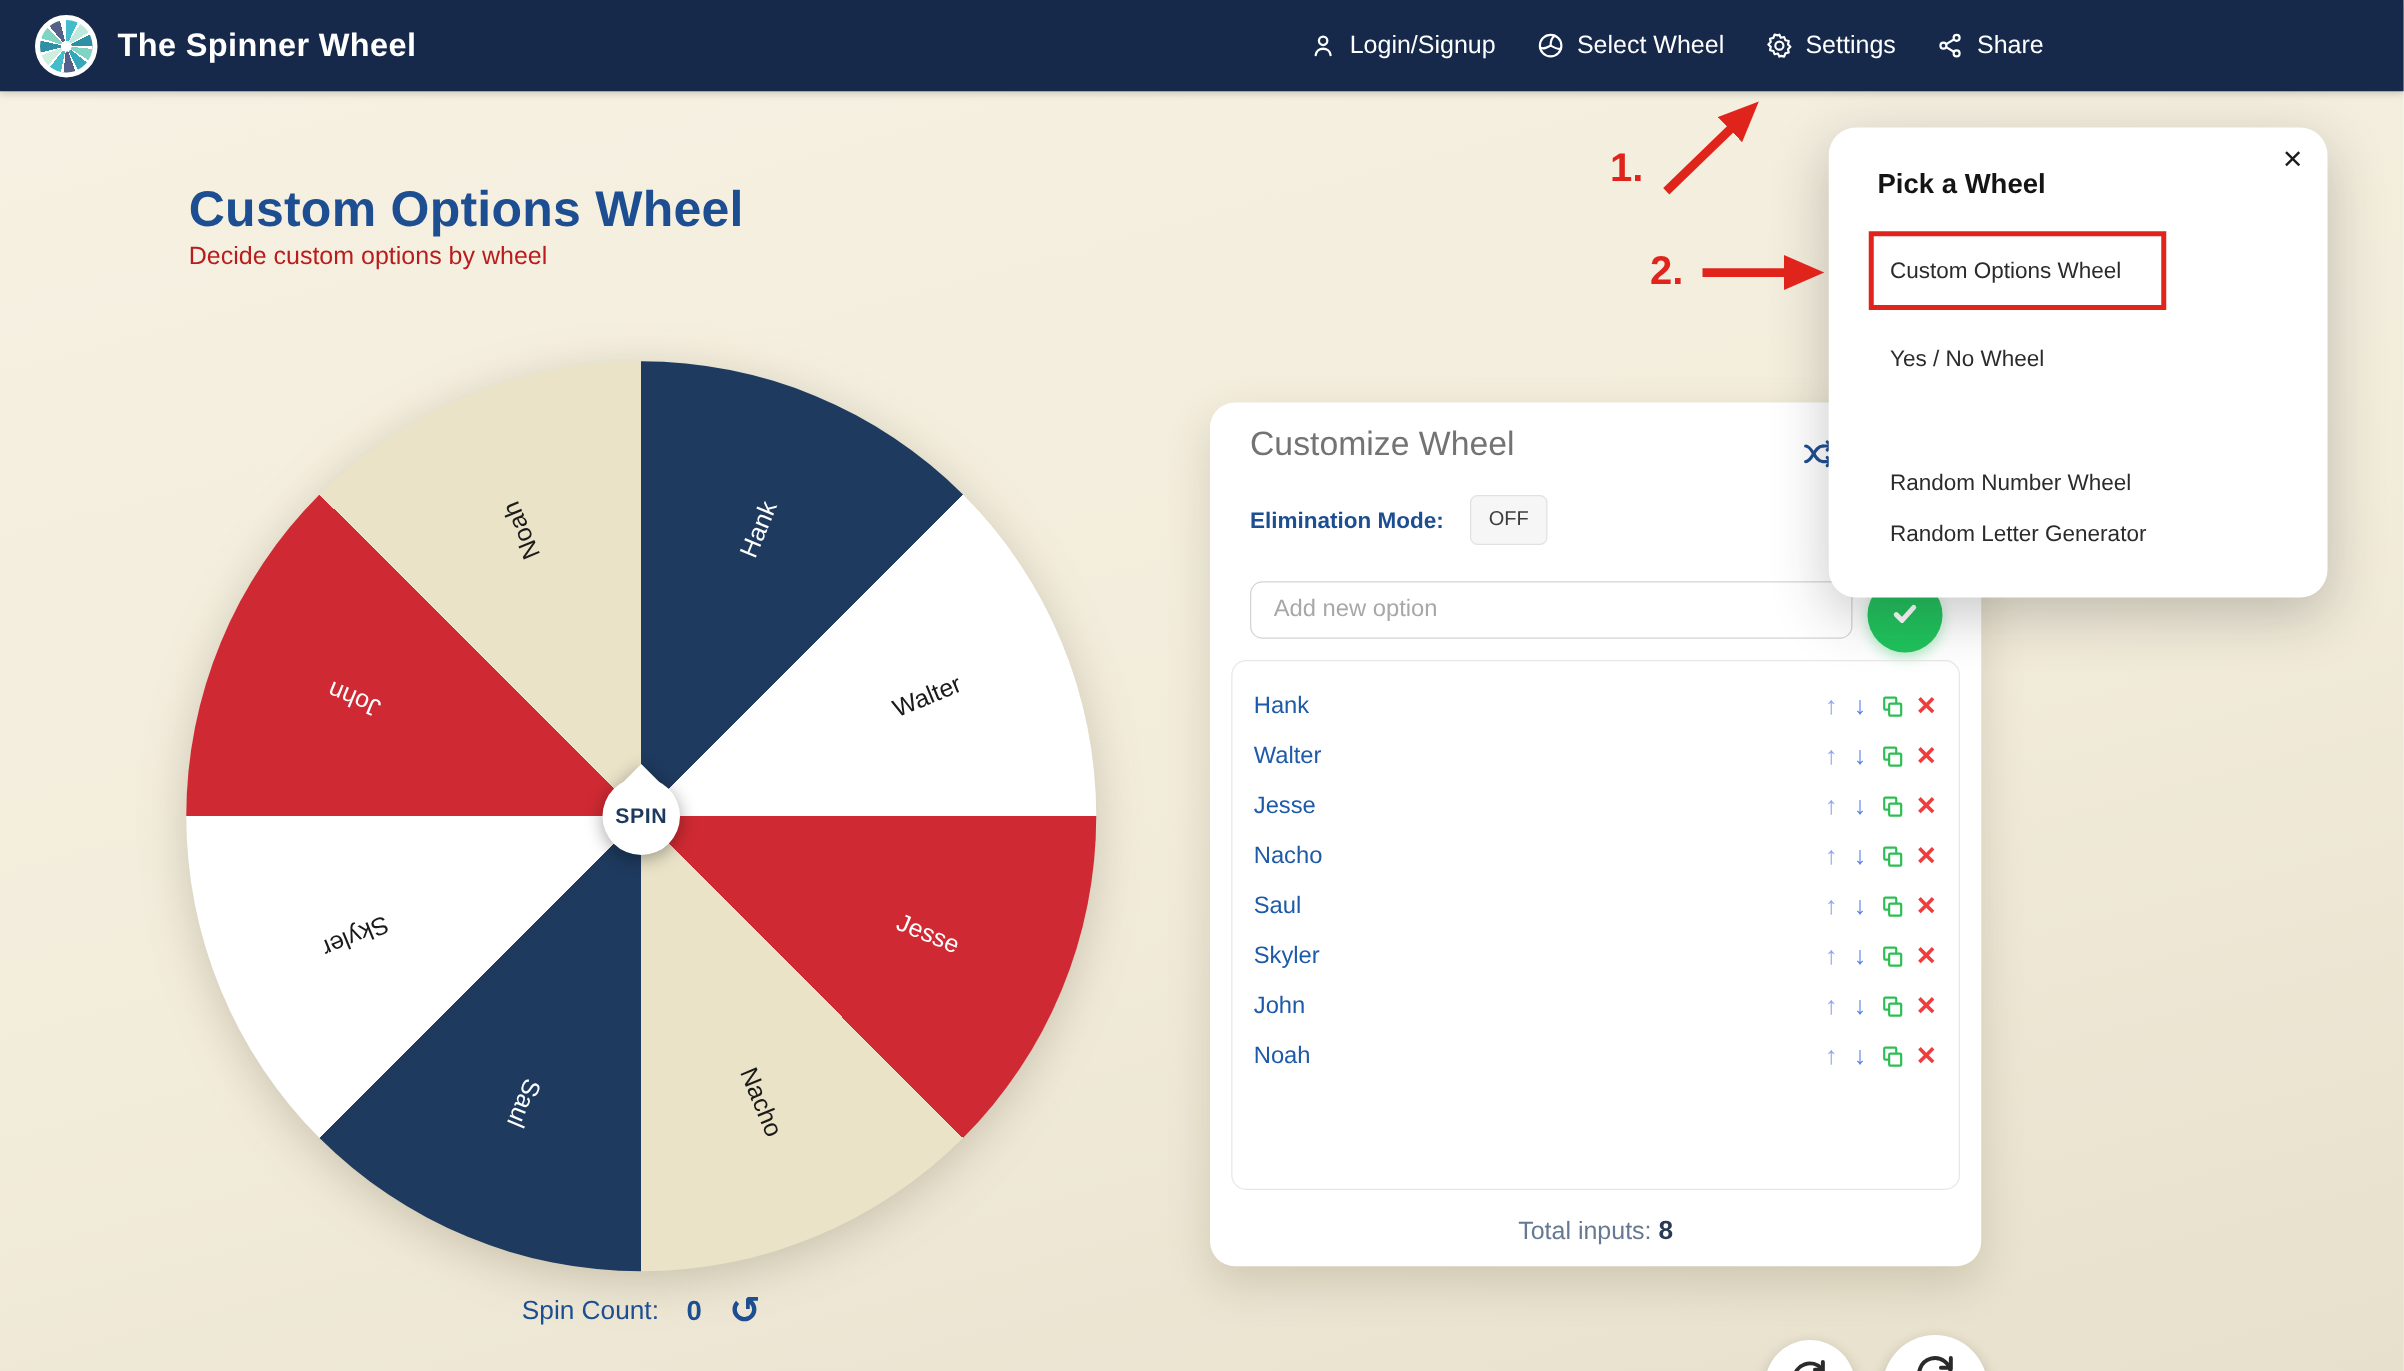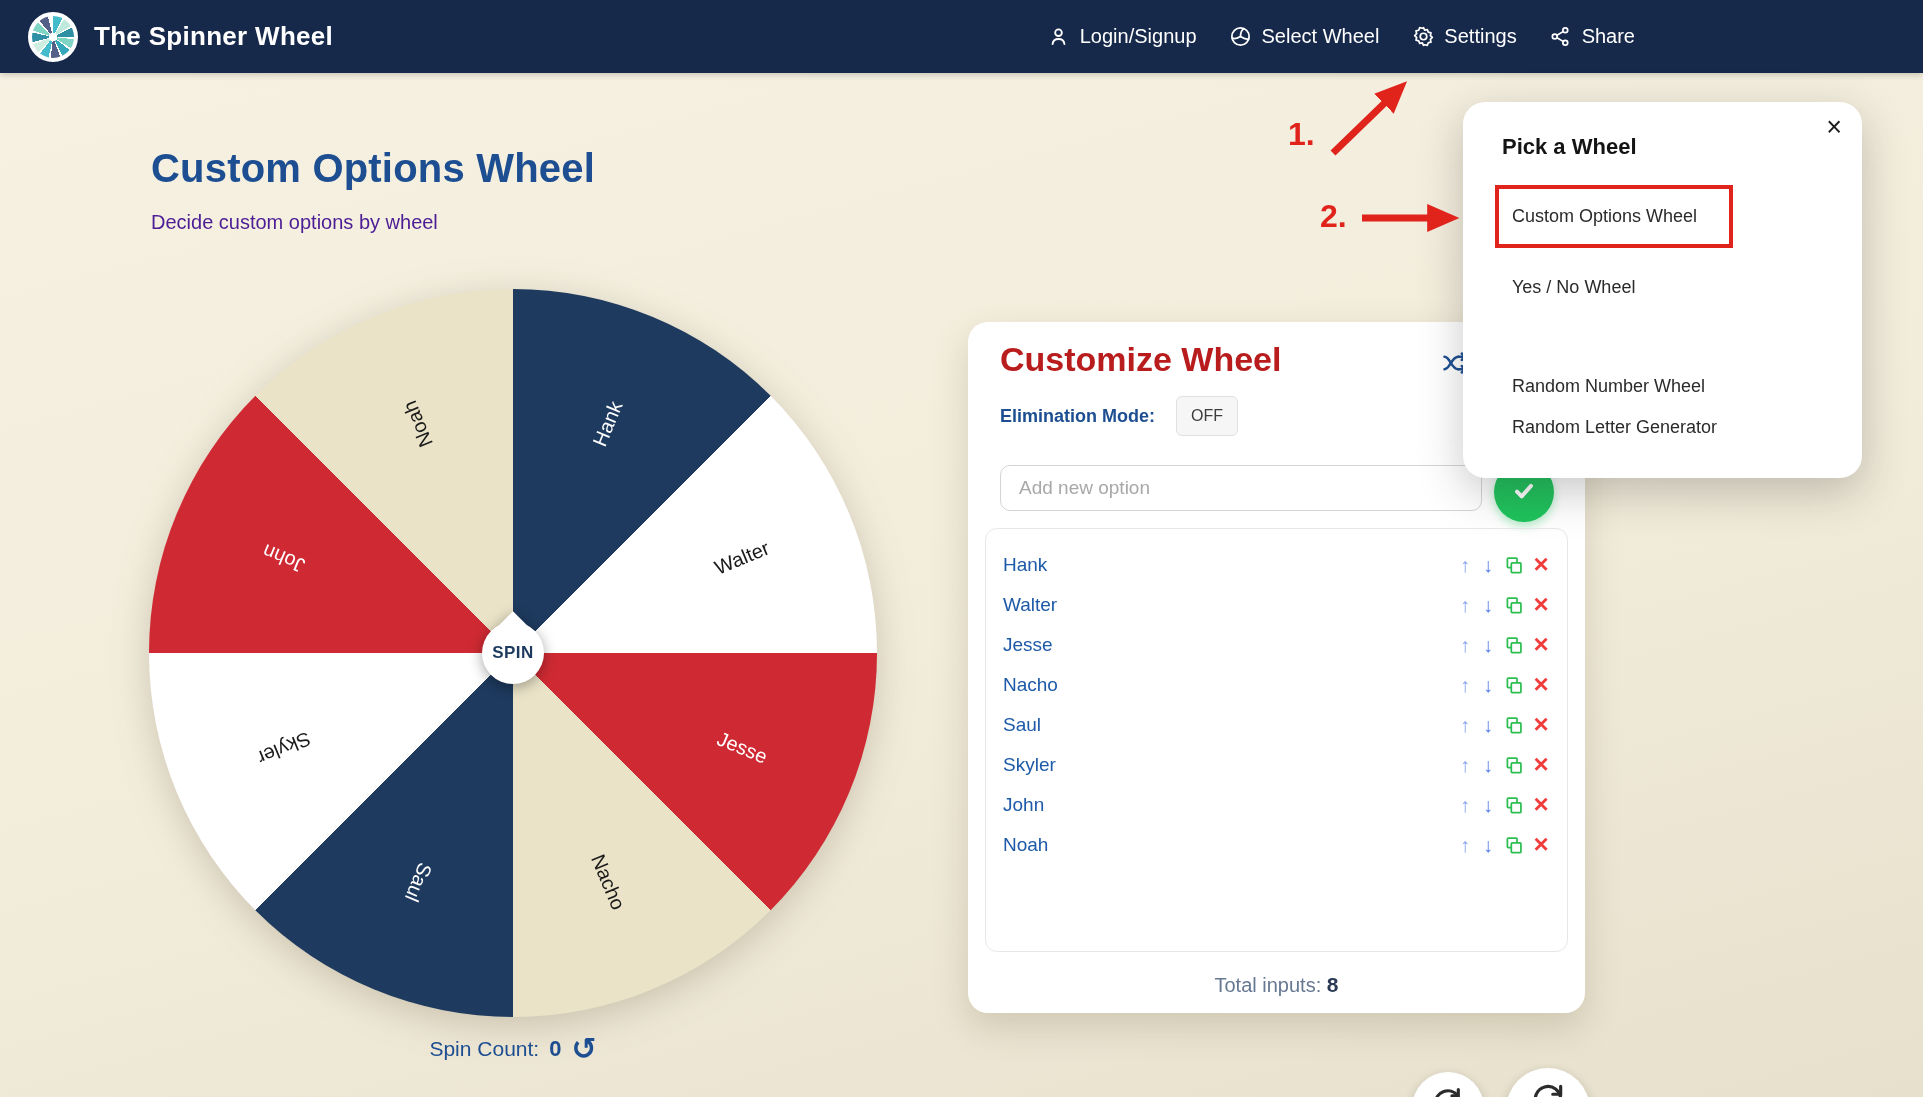--- a/index.html
+++ b/index.html
@@ -33,50 +33,50 @@
   .brand-title{color:#fff;font-size:26px;font-weight:bold;letter-spacing:.3px;}
   nav{position:absolute;right:288px;top:0;height:73px;display:flex;align-items:center;gap:32px;}
   .nav-item{display:flex;gap:9px;color:#fff;font-size:20px;cursor:pointer;white-space:nowrap;}
   .nav-item .nicon{width:24px;height:24px;display:inline-flex;align-items:center;justify-content:center;color:#fff;font-size:21px;}
   .nav-item .nicon svg{width:23px;height:23px;}
   .nav-item.pill{border:2px solid #fff;border-radius:26px;padding:8px 18px;}
 
   
   .page-head{position:absolute;left:151px;top:146px;z-index:2;}
   .page-head h1{margin:0;font-size:40px;font-weight:bold;color:#1c4e91;letter-spacing:.2px;}
-  .page-head .subtitle{margin-top:20px;font-size:20px;color:#4c1d95;}
+  .page-head .subtitle{margin-top:3px;font-size:20px;color:#b91c1c;}
 
   
   .wheel-wrap{position:absolute;left:149px;top:289px;width:728px;height:728px;z-index:3;}
   .wheel{position:absolute;inset:0;border-radius:50%;filter:drop-shadow(0 8px 18px rgba(90,80,50,.25));}
   .wlabel{
     position:absolute;left:50%;top:50%;transform-origin:0 0;
     font-size:20px;white-space:nowrap;width:200px;text-align:center;pointer-events:none;
   }
   .pin{
     position:absolute;left:50%;top:50%;width:62px;height:62px;margin:-31px 0 0 -31px;
     filter:drop-shadow(0 3px 7px rgba(0,0,0,.35));cursor:pointer;z-index:4;
   }
   .pin .disc{position:absolute;inset:0;background:#fff;border-radius:50%;}
   .pin .tip{position:absolute;top:-5px;left:17px;width:28px;height:28px;background:#fff;transform:rotate(45deg);}
   .pin .spin-text{position:absolute;inset:0;display:flex;align-items:center;justify-content:center;
     font-size:17px;font-weight:bold;color:#1d3a5e;letter-spacing:.5px;z-index:2;}
   .spin-count{
     position:absolute;left:363px;top:1034px;width:300px;text-align:center;z-index:3;
-    font-size:21px;color:#1c4e91;display:flex;align-items:center;justify-content:center;gap:10px;
+    font-size:21px;color:#1c4e91;display:flex;align-items:center;justify-content:center;gap:22px;
   }
   .spin-count b{font-size:22px;}
   .reset-glyph{font-size:30px;font-weight:bold;color:#1c4e91;line-height:1;cursor:pointer;}
 
   
   .card{
     position:absolute;left:968px;top:322px;width:617px;height:691px;background:#fff;
     border-radius:20px;box-shadow:0 14px 34px rgba(110,100,70,.22);z-index:5;
   }
-  .card h2{position:absolute;left:32px;top:18px;margin:0;font-size:34px;font-weight:bold;color:#b91c1c;}
+  .card h2{position:absolute;left:32px;top:18px;margin:0;font-size:27px;font-weight:normal;color:#737373;}
   .card .shuffle-mini{position:absolute;left:474px;top:26px;width:30px;height:30px;color:#1c4e91;}
   .elim-label{position:absolute;left:32px;top:84px;font-size:18px;font-weight:bold;color:#1c4e91;}
   .elim-chip{
     position:absolute;left:208px;top:74px;background:#f6f6f6;border:1px solid #e1e1e1;border-radius:6px;
     padding:10px 14px;font-size:16px;color:#3c3c3c;cursor:pointer;
   }
   .opt-input{
     position:absolute;left:32px;top:143px;width:482px;height:46px;box-sizing:border-box;
     border:1px solid #d4d4d4;border-radius:10px;padding:0 18px;font-size:19px;color:#333;
     font-family:"Liberation Sans",sans-serif;outline:none;background:#fff;

